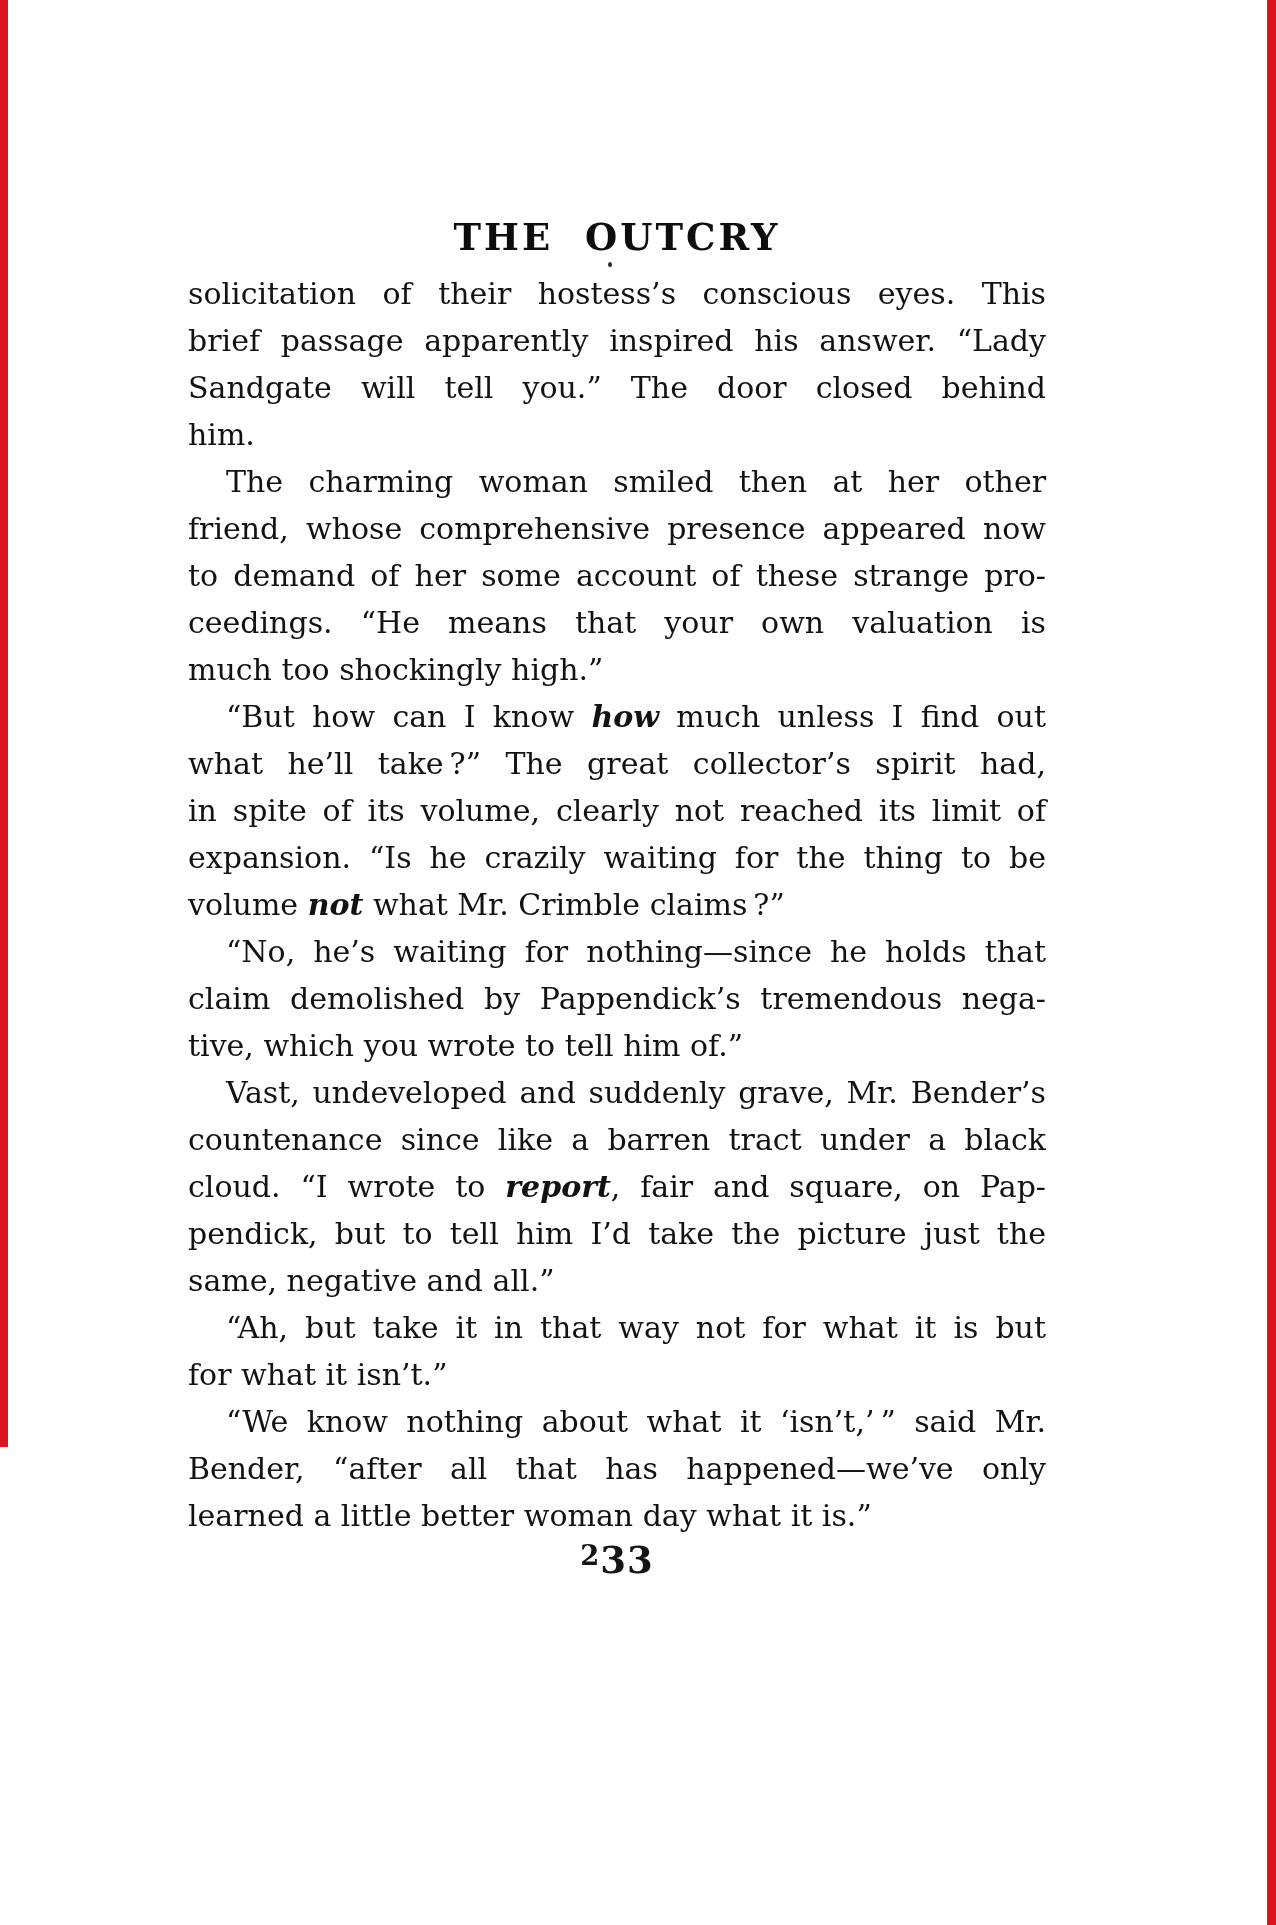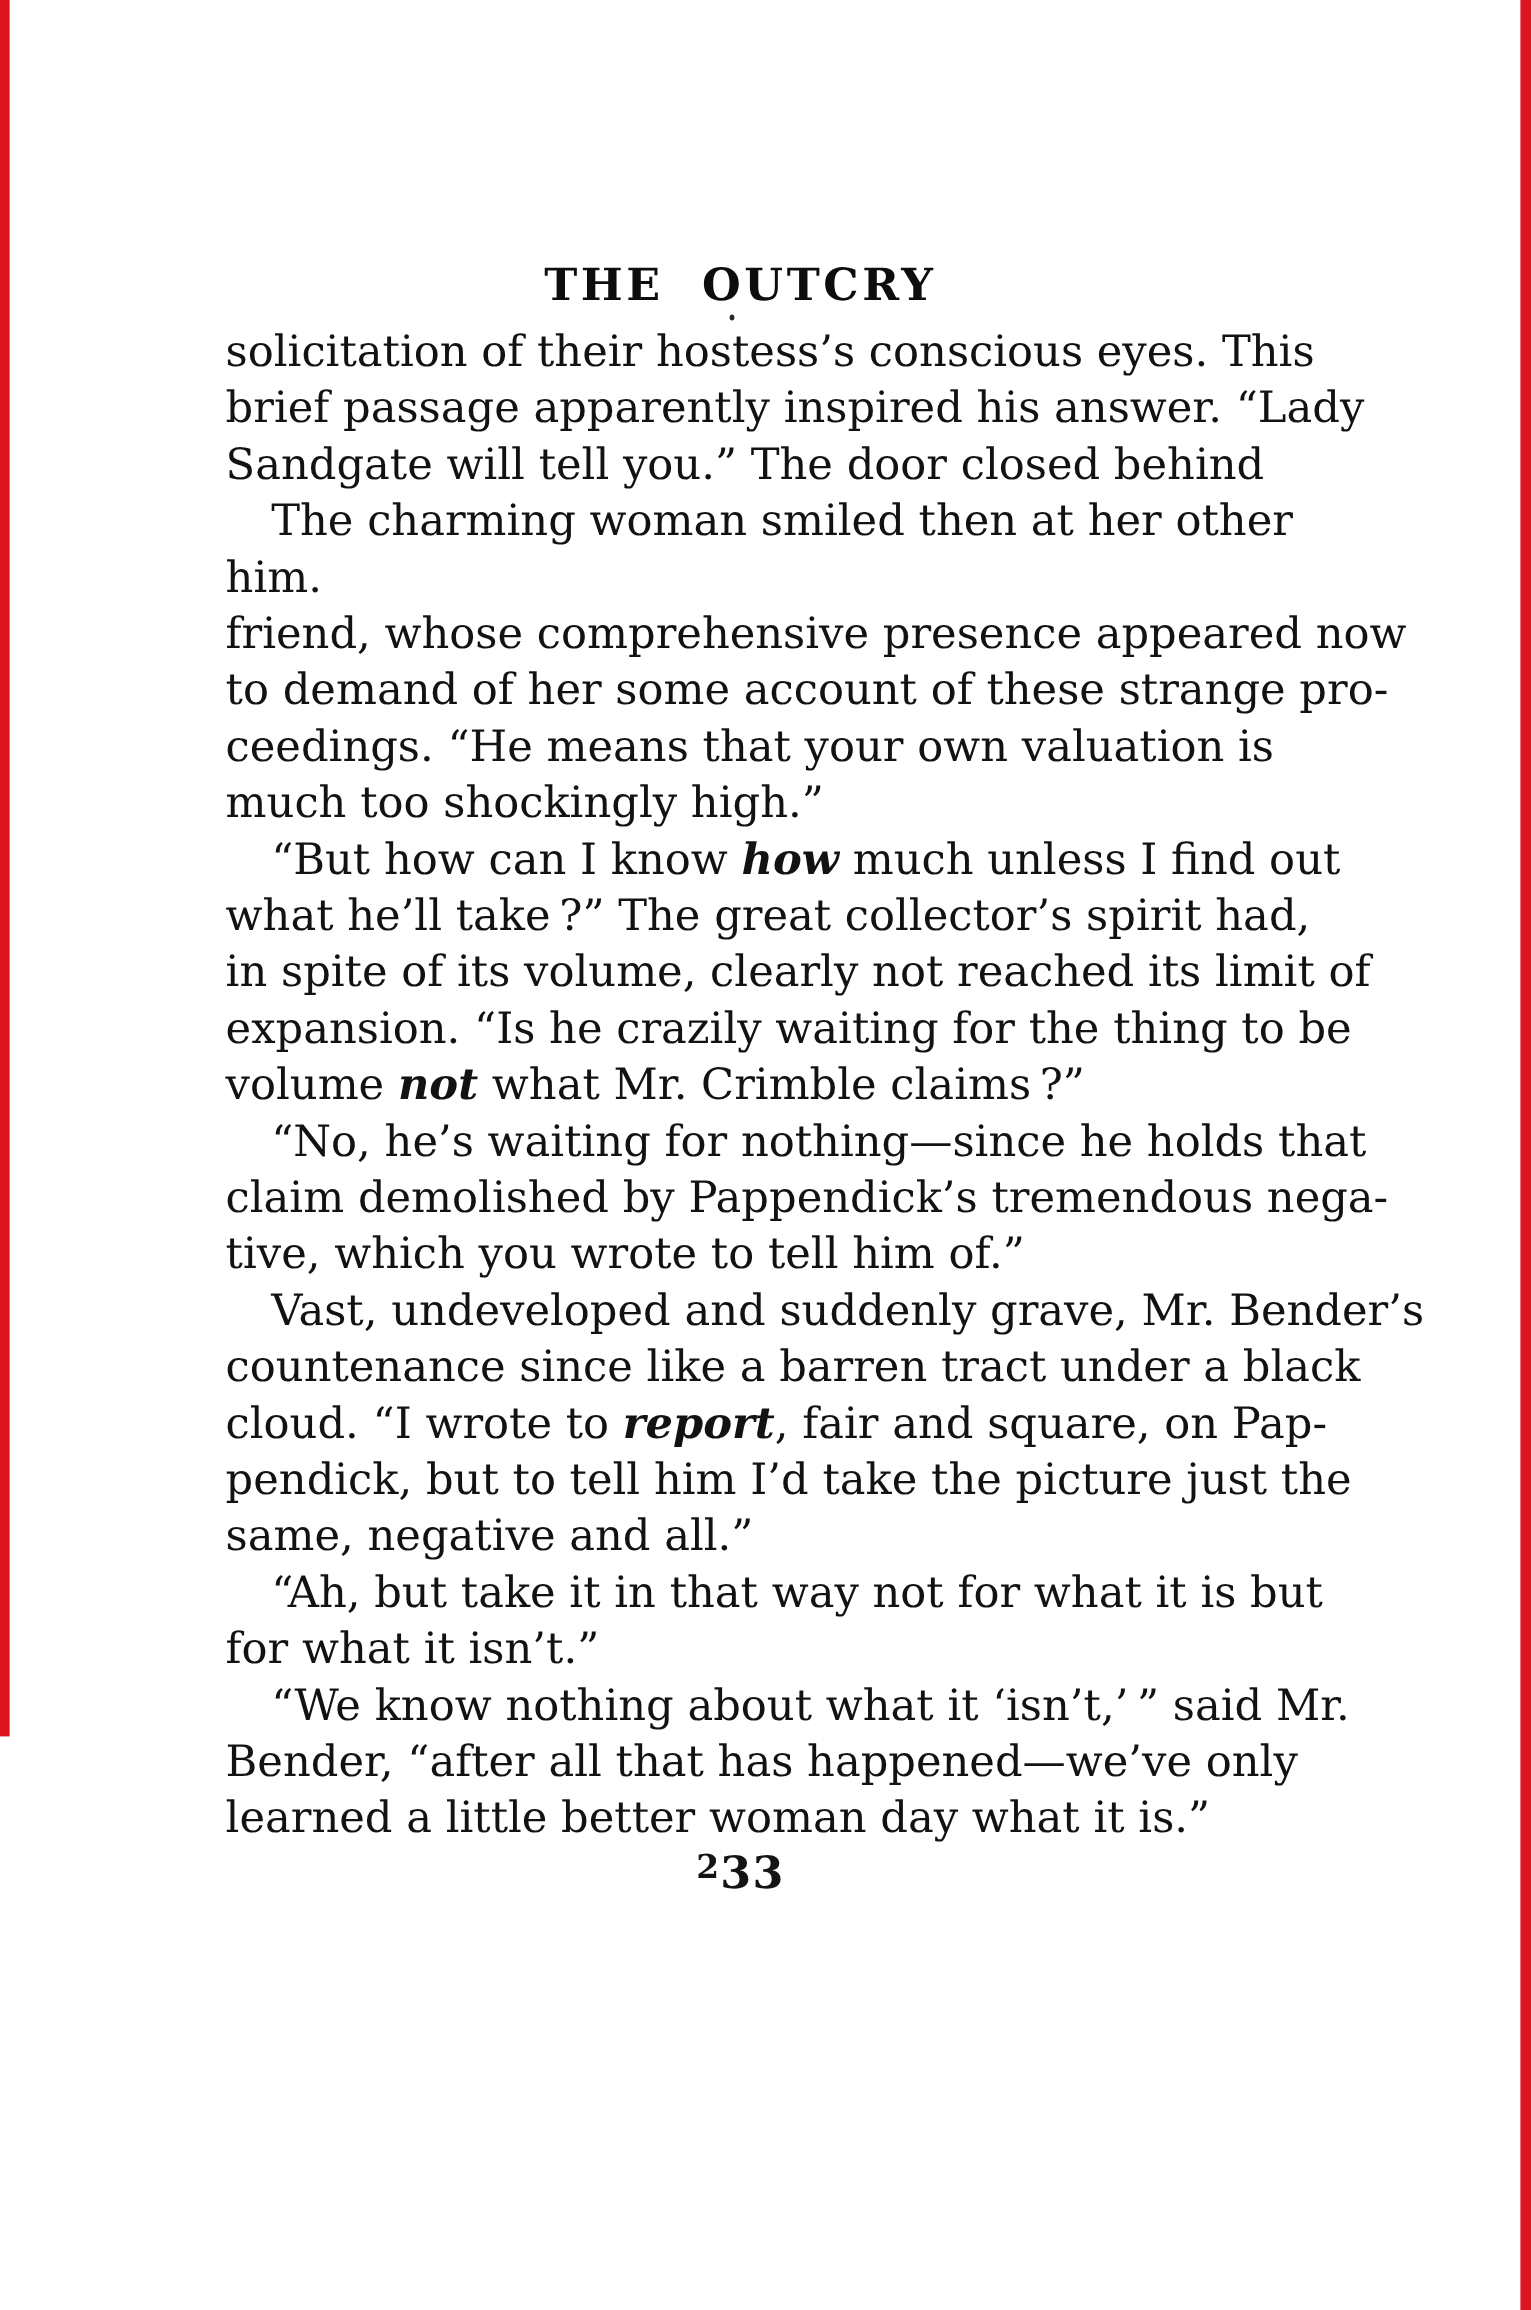--- a/index.html
+++ b/index.html
@@ -37,21 +37,21 @@
     width:4px;
     height:5px;
     border-radius:50%;
     background:#2a2a2a;
   }
   .text-block{
     position:absolute;
     top:270px;
     left:188px;
     width:858px;
-    font-size:36px;
+    font-size:30px;
     line-height:47px;
     color:#121212;
   }
   .text-line{
     text-align:justify;
     text-align-last:justify;
     white-space:nowrap;
     height:47px;
   }
   .text-line.last{
@@ -86,22 +86,22 @@
   <div class="edge-strip right" style="background: rgb(220, 20, 32);"></div>
 
   <div class="book-title">THE OUTCRY</div>
 
   <div class="ink-dot"></div>
 
   <div class="text-block">
       <div class="text-line"><span>solicitation of their hostess’s conscious eyes.  This</span></div>
       <div class="text-line"><span>brief passage apparently inspired his answer.  “Lady</span></div>
       <div class="text-line"><span>Sandgate will tell you.”  The door closed behind</span></div>
+      <div class="text-line last"><span>him.</span></div>
       <div class="text-line indent"><span>The charming woman smiled then at her other</span></div>
-      <div class="text-line last"><span>him.</span></div>
       <div class="text-line"><span>friend, whose comprehensive presence appeared now</span></div>
       <div class="text-line"><span>to demand of her some account of these strange pro-</span></div>
       <div class="text-line"><span>ceedings.  “He means that your own valuation is</span></div>
       <div class="text-line last"><span>much too shockingly high.”</span></div>
       <div class="text-line indent"><span>“But how can I know </span><i>how</i><span> much unless I find out</span></div>
       <div class="text-line"><span>what he’ll take ?”  The great collector’s spirit had,</span></div>
       <div class="text-line"><span>in spite of its volume, clearly not reached its limit of</span></div>
       <div class="text-line"><span>expansion.  “Is he crazily waiting for the thing to be</span></div>
       <div class="text-line last"><span>volume </span><i>not</i><span> what Mr. Crimble claims ?”</span></div>
       <div class="text-line indent"><span>“No, he’s waiting for nothing—since he holds that</span></div>

